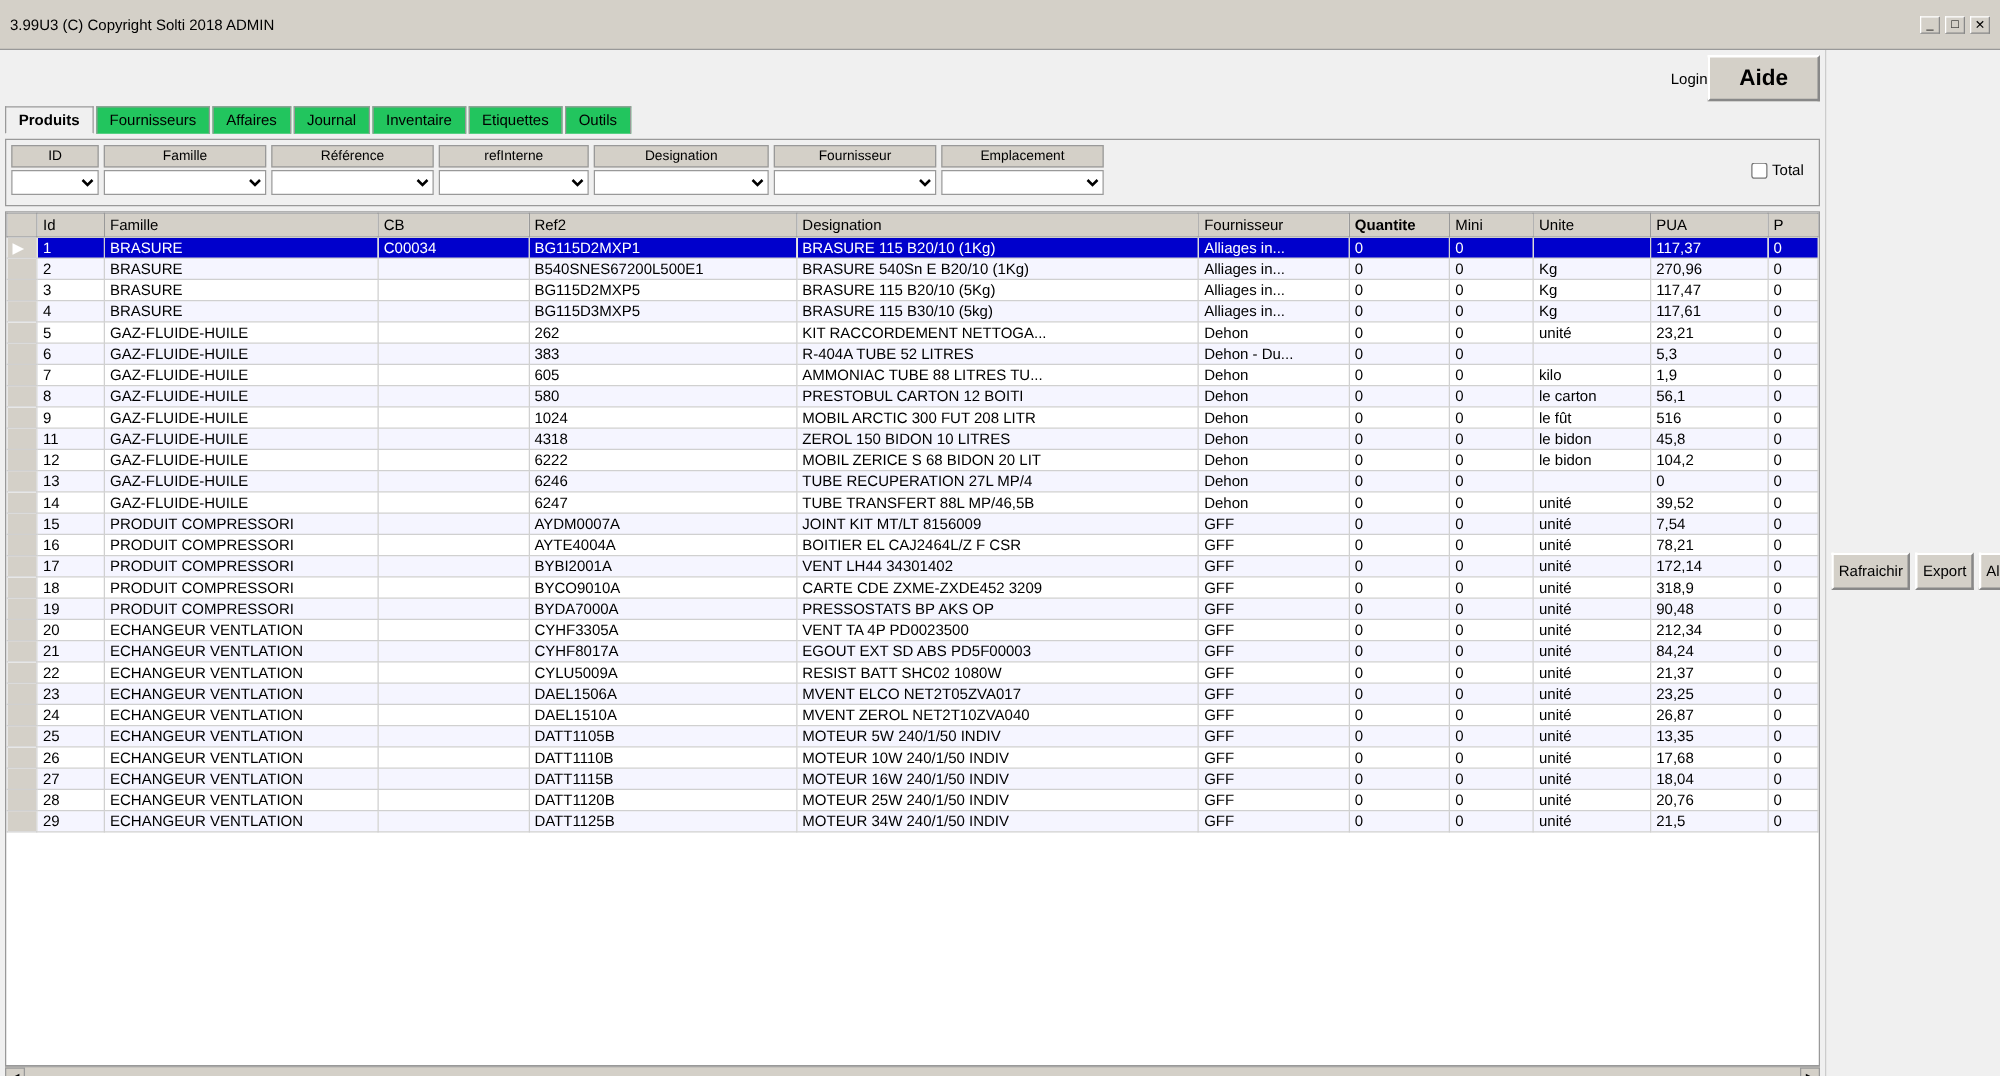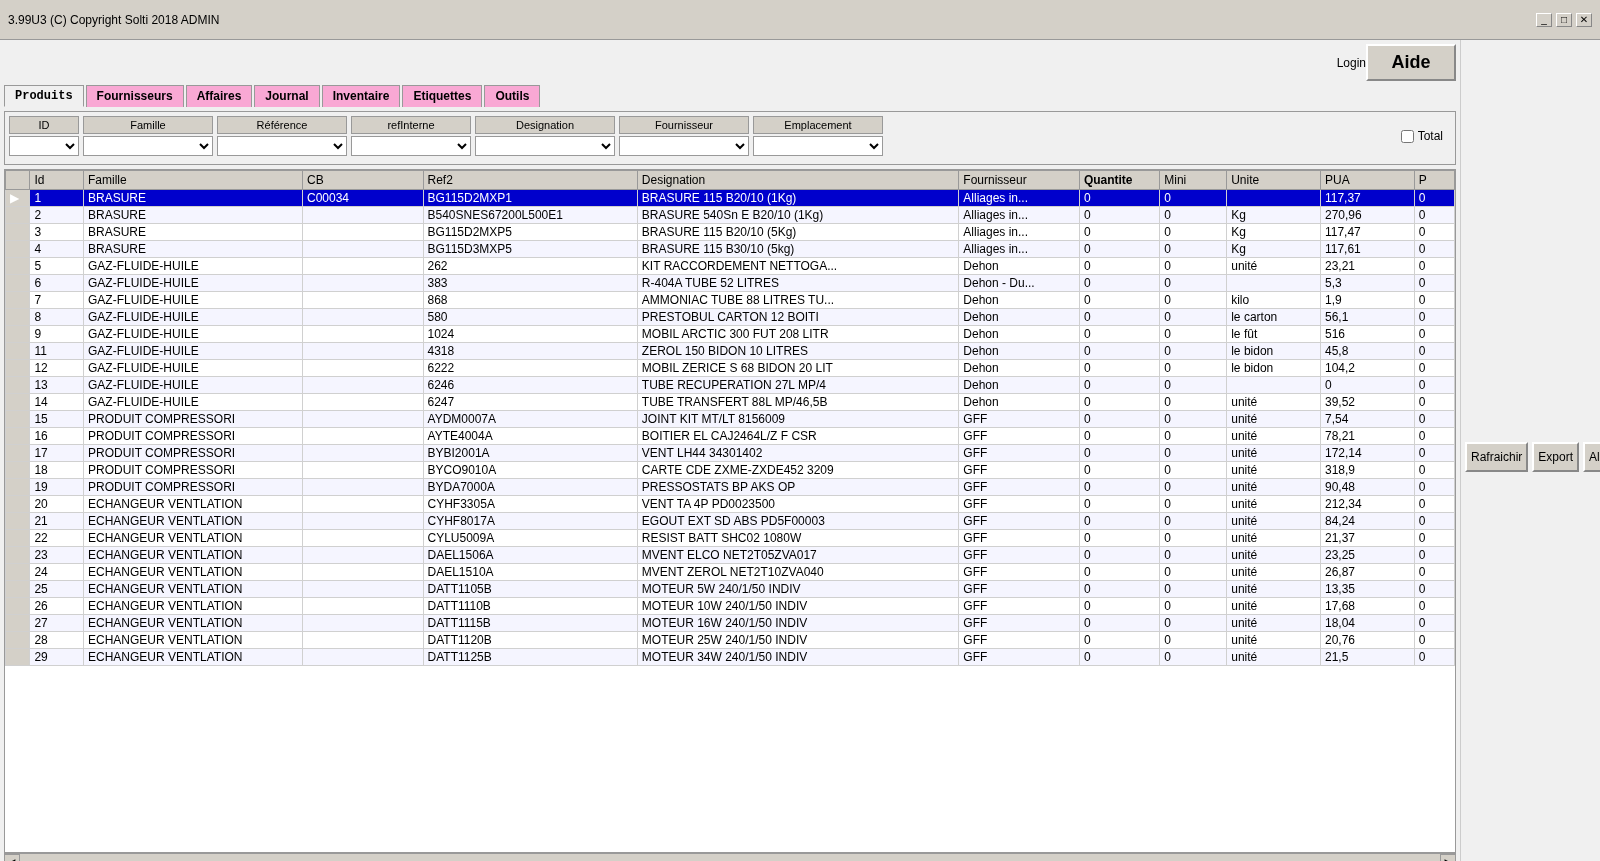--- a/index.html
+++ b/index.html
@@ -61,32 +61,30 @@
       min-width: 90px;
     }
 
     .tabs-row {
       display: flex;
       gap: 2px;
       margin-bottom: 4px;
     }
     .tab {
       padding: 3px 10px;
-      background: #f9a8d4;
+      background: #22c55e;
       border: 1px solid #999;
       border-bottom: none;
       cursor: pointer;
       font-size: 12px;
-      font-weight: bold;
     }
     .tab.active {
       background: #f0f0f0;
       border-bottom: 1px solid #f0f0f0;
       font-weight: bold;
-      font-family: Liberation Mono, monospace;
     }
 
     .filter-row {
       display: flex;
       gap: 4px;
       margin-bottom: 4px;
       align-items: center;
       flex-wrap: wrap;
     }
     .filter-group {
@@ -352,21 +350,21 @@
               <td>0</td>
               <td></td>
               <td>5,3</td>
               <td>0</td>
             </tr>
             <tr>
               <td style="background: rgb(212, 208, 200); width: 12px;"></td>
               <td>7</td>
               <td>GAZ-FLUIDE-HUILE</td>
               <td></td>
-              <td>868</td>
+              <td>605</td>
               <td>AMMONIAC TUBE 88 LITRES TU...</td>
               <td>Dehon</td>
               <td>0</td>
               <td>0</td>
               <td>kilo</td>
               <td>1,9</td>
               <td>0</td>
             </tr>
             <tr>
               <td style="background: rgb(212, 208, 200); width: 12px;"></td>

